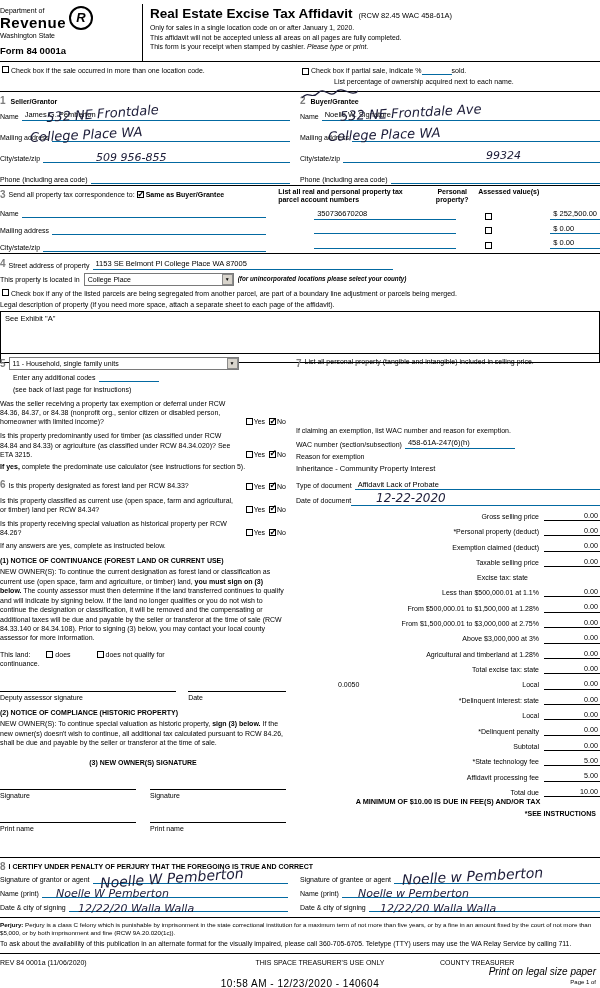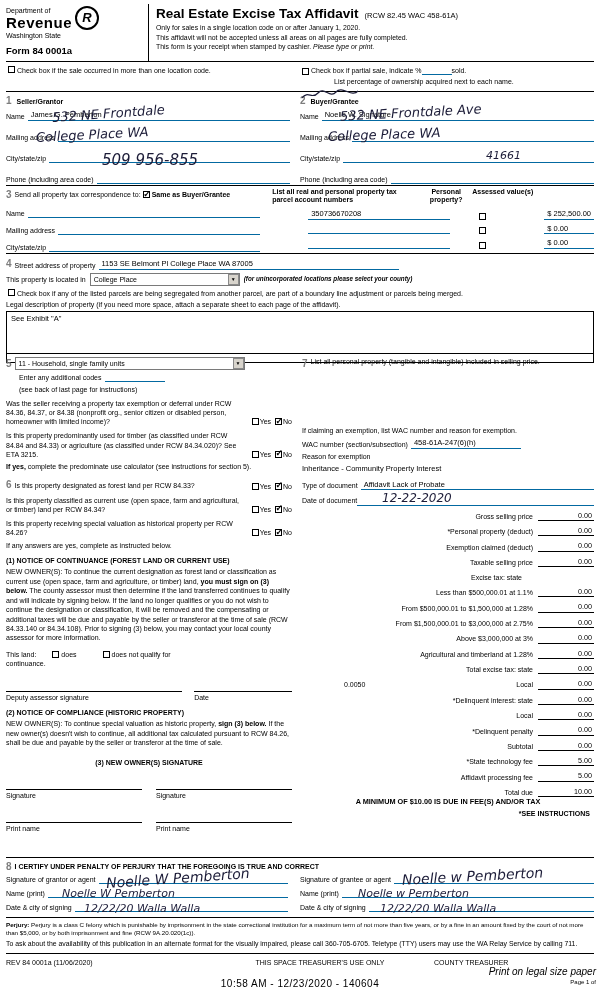--- a/index.html
+++ b/index.html
@@ -1,18 +1,18 @@
 <!DOCTYPE html>
 <html><head>
 <meta charset="utf-8">
 <style>
   *{box-sizing:border-box;margin:0;padding:0;}
   html,body{background:#fff;}
   body{font-family:"Liberation Sans",sans-serif;}
-  .page{width:600px;height:988px;background:#fff;color:#000;position:relative;overflow:hidden;padding:4px 6px 0;font-size:7px;line-height:1.3;}
+  .page{width:600px;height:988px;background:#fff;color:#000;position:relative;overflow:hidden;padding:4px 0 0;font-size:7px;line-height:1.3;}
   .grow{flex:1;}
   .bold{font-weight:700;}
   .it{font-style:italic;}
   .small{font-size:6.3px;}
 
   .cb{display:inline-block;width:7px;height:7px;border:1px solid #000;position:relative;flex:none;vertical-align:-1px;margin:0 2px;background:#fff;cursor:pointer;}
   .cb.checked::after{content:"\2713";position:absolute;left:-0.5px;top:-3.5px;font-size:9px;font-weight:700;color:#000;}
 
   .fill{display:inline-block;border-bottom:1px solid #0369a1;min-height:9px;vertical-align:bottom;}
   .typed{font-size:7.5px;padding:0 3px;white-space:nowrap;overflow:hidden;}
@@ -198,21 +198,21 @@
       <div class="fline sp">
         <span class="flbl">City/state/zip</span>
         <span class="fill grow"></span>
       </div>
       <div class="fline sp">
         <span class="flbl">Phone (including area code)</span>
         <span class="fill grow"></span>
       </div>
       <div class="hand" style="top:14px;left:46px;font-size:13px;transform:rotate(-4deg)">532 NE Frontdale</div>
       <div class="hand" style="top:35px;left:30px;font-size:13px;transform:rotate(-3deg)">College Place WA</div>
-      <div class="hand" style="top:59px;left:96px;font-size:15px">509 956-855</div>
+      <div class="hand" style="top:59px;left:96px;font-size:11px">509 956-855</div>
     </div>
     <div class="party">
       <svg class="scribble" style="top:-4px;left:0" width="60" height="14" viewBox="0 0 60 14">
           <path d="M2 10 C8 2 12 12 18 5 S30 11 36 4 S52 10 58 3" fill="none" stroke="#1c1c38" stroke-width="1.2"></path>
         </svg>
       <div class="party-head">
         <span class="secno">2</span>
         <span class="bold">Buyer/Grantee</span>
       </div>
       <div class="fline">
@@ -226,21 +226,21 @@
       <div class="fline sp">
         <span class="flbl">City/state/zip</span>
         <span class="fill grow"></span>
       </div>
       <div class="fline sp">
         <span class="flbl">Phone (including area code)</span>
         <span class="fill grow"></span>
       </div>
       <div class="hand" style="top:13px;left:40px;font-size:13px;transform:rotate(-3deg)">532 NE Frontdale Ave</div>
       <div class="hand" style="top:35px;left:28px;font-size:13px;transform:rotate(-2deg)">College Place WA</div>
-      <div class="hand" style="top:57px;left:186px;font-size:11px">41661</div>
+      <div class="hand" style="top:57px;left:186px;font-size:11px">99324</div>
     </div>
   </div>
 
   <div class="sec3">
     <div class="s3-left">
       <div class="s3-intro">
         <span class="secno">3</span>
         <span>Send all property tax correspondence to:</span>
         <span class="cb checked"></span>
         <span class="bold">Same as Buyer/Grantee</span>

